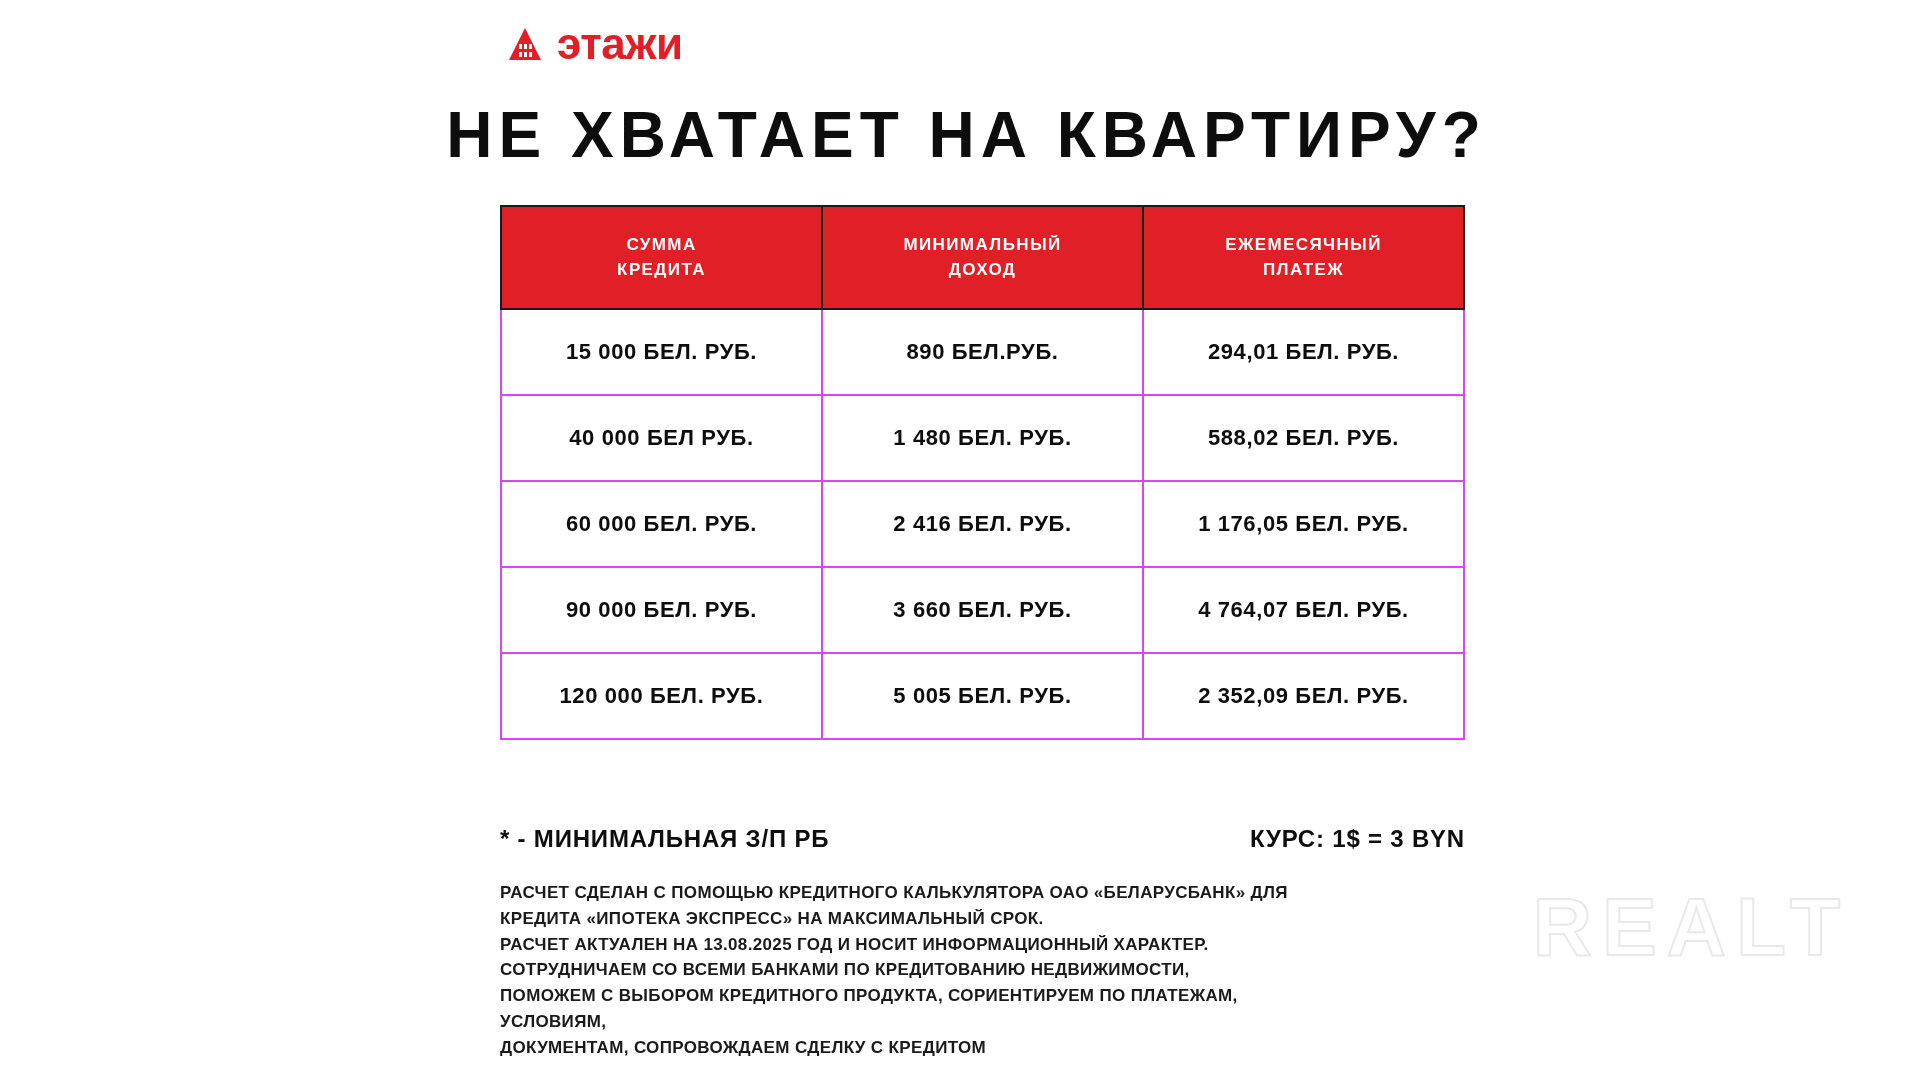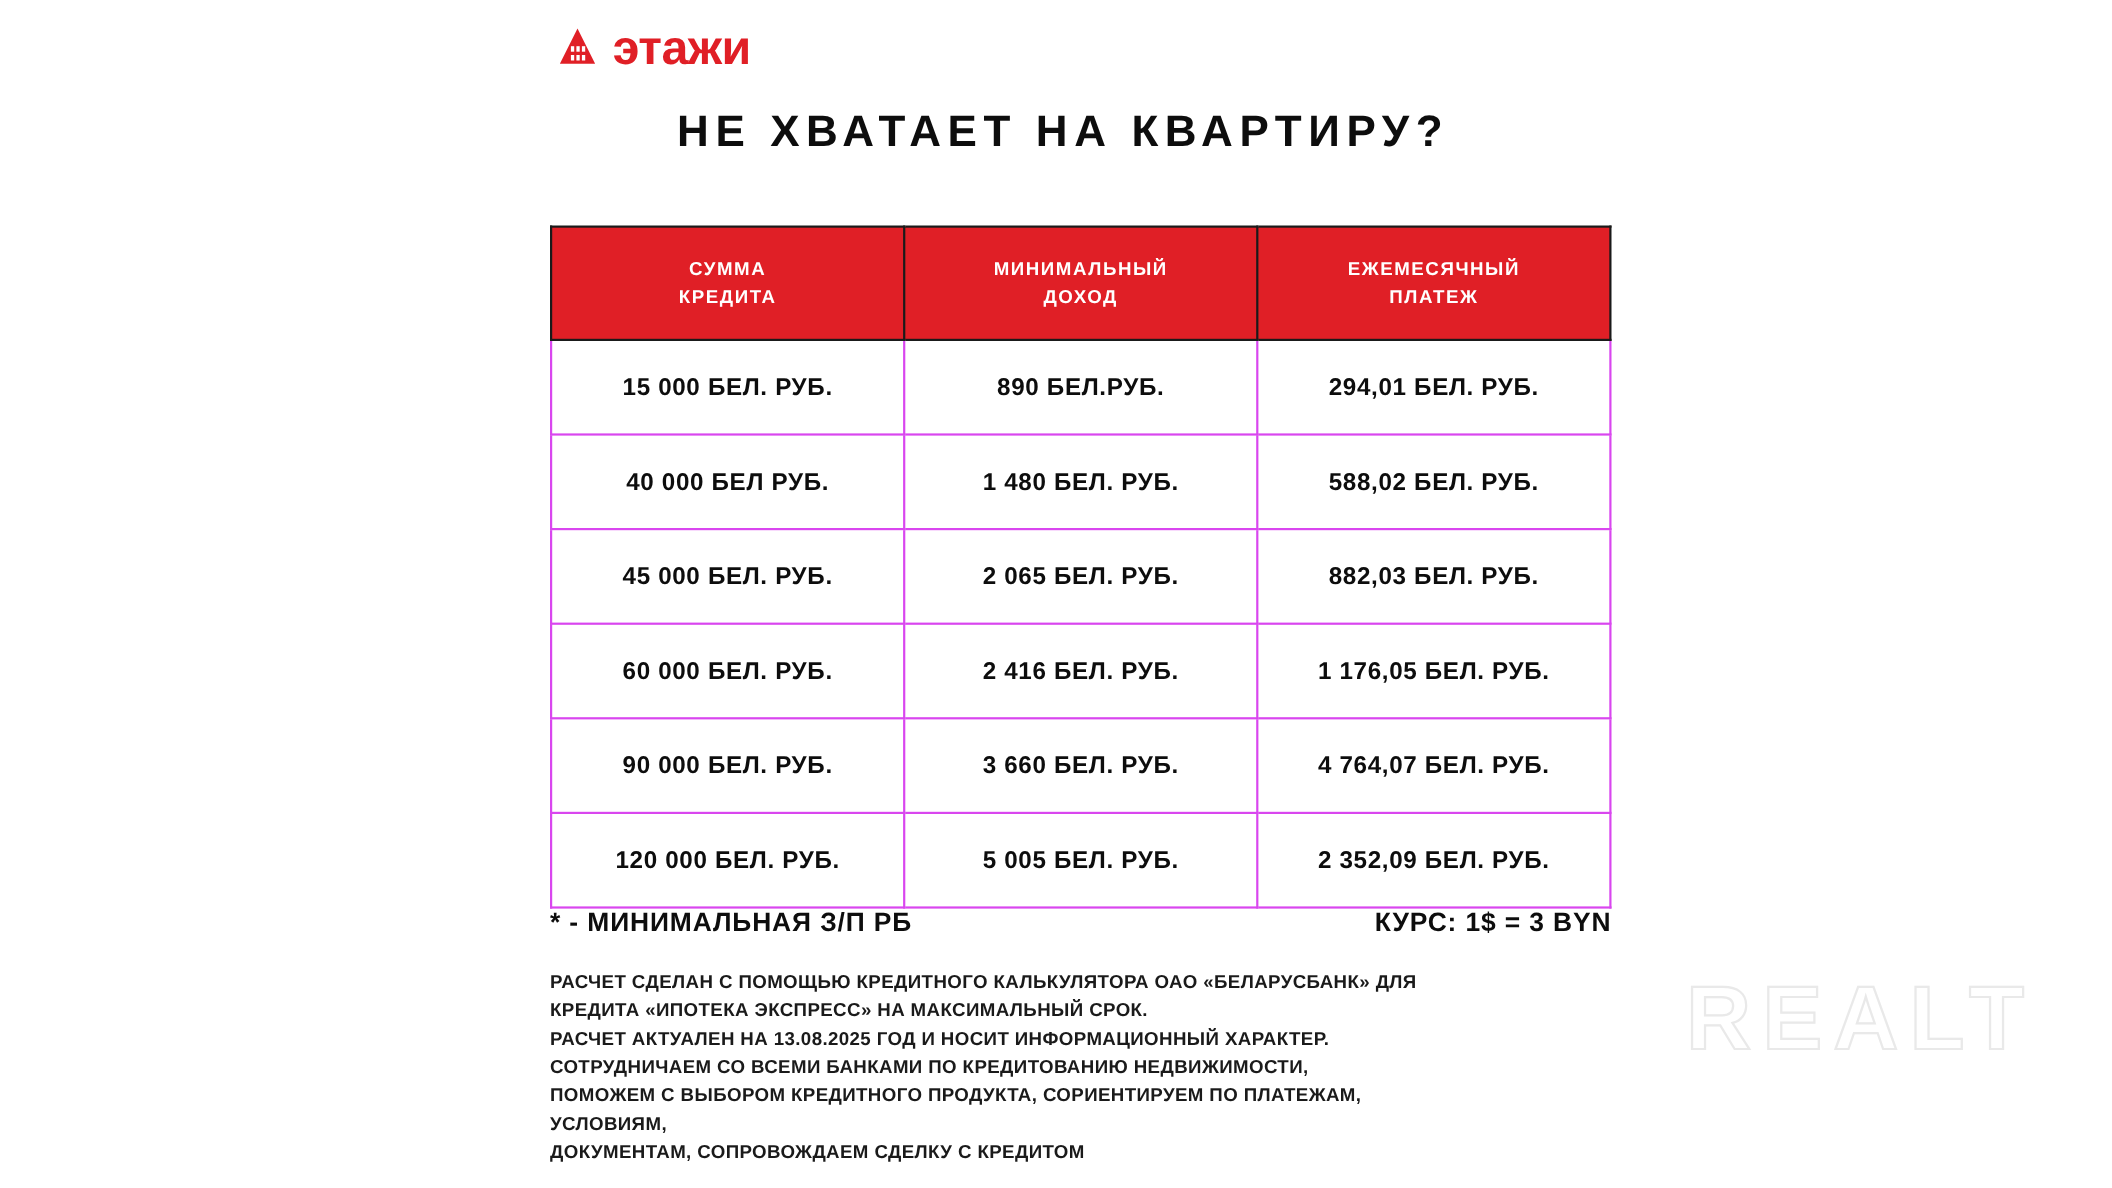--- a/index.html
+++ b/index.html
@@ -21,20 +21,21 @@
     height: 1080px;
     background: #ffffff;
   }
 
   
   .logo {
     position: absolute;
     left: 505px;
     top: 22px;
     display: flex;
+    align-items: center;
     gap: 12px;
   }
   .logo-mark {
     width: 40px;
     height: 40px;
     position: relative;
   }
   .logo-text {
     font-size: 44px;
     font-weight: 700;
@@ -43,21 +44,21 @@
     line-height: 1;
   }
 
   
   .headline {
     position: absolute;
     left: 0;
     right: 0;
     top: 98px;
     text-align: center;
-    font-size: 40px;
+    font-size: 64px;
     font-weight: 800;
     letter-spacing: 6px;
     color: #0d0d0d;
     padding-left: 13px;
   }
 
   
   .table-wrap {
     position: absolute;
     left: 500px;
@@ -181,25 +182,20 @@
           <td>15 000 БЕЛ. РУБ.</td>
           <td>890 БЕЛ.РУБ.</td>
           <td>294,01 БЕЛ. РУБ.</td>
         </tr>
         <tr>
           <td>40 000 БЕЛ РУБ.</td>
           <td>1 480 БЕЛ. РУБ.</td>
           <td>588,02 БЕЛ. РУБ.</td>
         </tr>
         <tr>
-          <td>45 000 БЕЛ. РУБ.</td>
-          <td>2 065 БЕЛ. РУБ.</td>
-          <td>882,03 БЕЛ. РУБ.</td>
-        </tr>
-        <tr>
           <td>60 000 БЕЛ. РУБ.</td>
           <td>2 416 БЕЛ. РУБ.</td>
           <td>1 176,05 БЕЛ. РУБ.</td>
         </tr>
         <tr>
           <td>90 000 БЕЛ. РУБ.</td>
           <td>3 660 БЕЛ. РУБ.</td>
           <td>4 764,07 БЕЛ. РУБ.</td>
         </tr>
         <tr>

